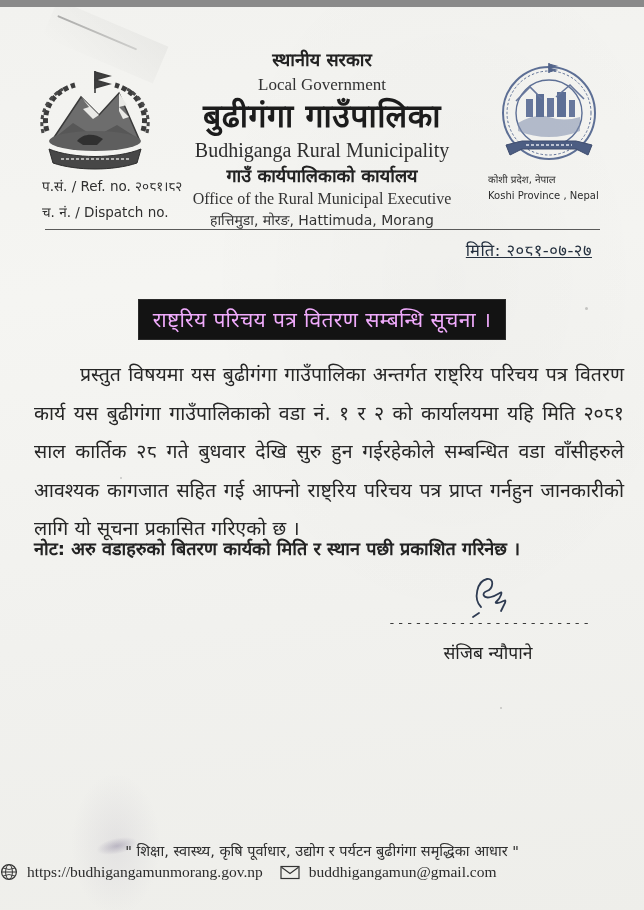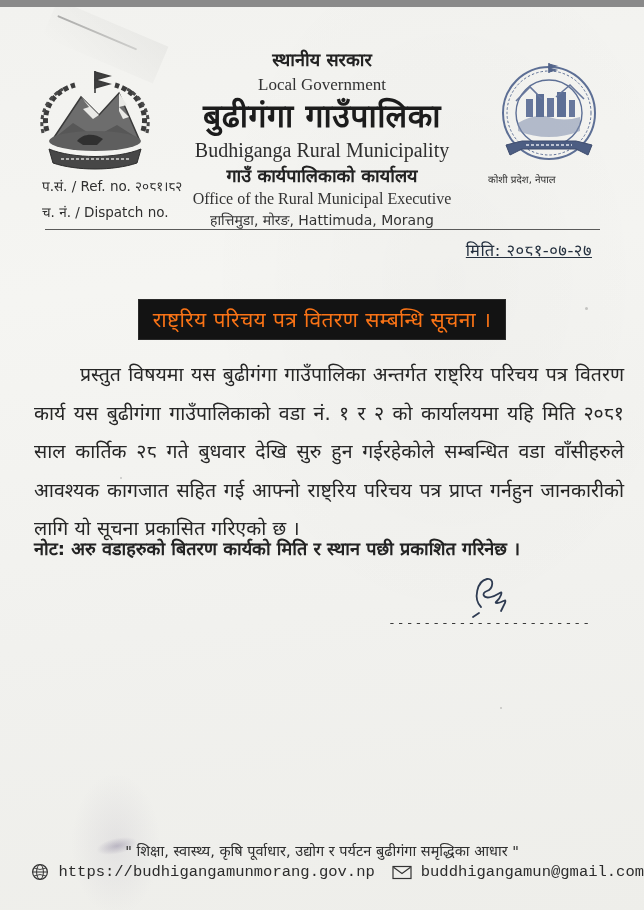--- a/index.html
+++ b/index.html
@@ -57,21 +57,21 @@
 
   .date-line {
     position: absolute; right: 52px; top: 231px;
     font-size: 16.5px; color: #24303f; letter-spacing: 0.5px; text-decoration: underline;
   }
 
   
   .notice-title-wrap { position: absolute; left: 0; right: 0; top: 293px; text-align: center; }
   .notice-title {
     display: inline-block;
-    background: #131313; color: #f97316;
+    background: #131313; color: #f0abfc;
     font-size: 21px; font-weight: 500;
     padding: 5px 14px 6px 14px;
     letter-spacing: 0.3px;
     box-shadow: 0 0 0 1px #2a2a2a;
   }
 
   .notice-body {
     position: absolute; left: 34px; right: 20px; top: 349px;
     font-size: 19.5px; line-height: 1.98; color: #262626;
     text-align: justify; text-indent: 46px;
@@ -92,22 +92,22 @@
   }
   .sig-name { font-size: 17.5px; color: #242424; margin-top: 10px; }
 
   
   .footer-tagline {
     position: absolute; left: 0; right: 0; top: 833px;
     text-align: center; font-size: 14.5px; color: #2d2d2d;
   }
   .footer-contacts {
     position: absolute; left: 0; right: 0; top: 856px;
-    display: flex; justify-content: flex-end; align-items: center; gap: 9px;
-    font-family: Liberation Mono, monospace;
+    display: flex; justify-content: flex-start; align-items: center; gap: 9px;
+    font-family: Liberation Serif, serif;
     font-size: 15.5px; color: #2c2c2c;
   }
   .footer-contacts .icon { display: inline-flex; align-items: center; }
   .stain {
     position: absolute; left: 96px; top: 831px; width: 42px; height: 16px;
     background: radial-gradient(ellipse at center, rgba(110,100,135,0.35), rgba(110,100,135,0) 70%);
     transform: rotate(-12deg);
   }
 
   .speck { position: absolute; border-radius: 50%; background: rgba(60,60,60,0.25); }
@@ -189,39 +189,41 @@
     <div class="address-line">हात्तिमुडा, मोरङ, Hattimuda, Morang</div>
   </div>
 
   <div class="ref-block">
     <div>प.सं. / Ref. no. २०८१।८२</div>
     <div>च. नं. / Dispatch no.</div>
   </div>
 
   <div class="province-block">
     <div>कोशी प्रदेश, नेपाल</div>
+    <div>Koshi Province , Nepal</div>
   </div>
 
   <div class="header-rule"></div>
 
   <div class="date-line">मिति: २०८१-०७-२७</div>
 
   <div class="notice-title-wrap">
     <span class="notice-title">राष्ट्रिय परिचय पत्र वितरण सम्बन्धि सूचना ।</span>
   </div>
 
   <p class="notice-body">प्रस्तुत विषयमा यस बुढीगंगा गाउँपालिका अन्तर्गत राष्ट्रिय परिचय पत्र वितरण कार्य यस बुढीगंगा गाउँपालिकाको वडा नं. १ र २ को कार्यालयमा यहि मिति २०८१ साल कार्तिक २८ गते बुधवार देखि सुरु हुन गईरहेकोले सम्बन्धित वडा वाँसीहरुले आवश्यक कागजात सहित गई आफ्नो राष्ट्रिय परिचय पत्र प्राप्त गर्नहुन जानकारीको लागि यो सूचना प्रकासित गरिएको छ ।</p>
 
   <p class="notice-note">नोट: अरु वडाहरुको बितरण कार्यको मिति र स्थान पछी प्रकाशित गरिनेछ ।</p>
 
   <div class="sig-block">
     <svg class="sig-squiggle" width="90" height="46" viewBox="0 0 90 46">
       <path d="M38 34 C30 26 34 8 44 6 C52 5 50 16 44 18 C38 20 40 26 48 24 C56 22 60 16 58 22 C56 28 50 30 54 30 C60 30 64 24 62 30 L58 38 M36 40 L30 44" fill="none" stroke="#2e3b52" stroke-width="1.8" stroke-linecap="round"></path>
     </svg>
     <span class="sig-dashes">------------------------------</span>
+    <div class="sig-name">संजिब न्यौपाने</div>
   </div>
 
   <div class="stain"></div>
   <div class="footer-tagline">" शिक्षा, स्वास्थ्य, कृषि पूर्वाधार, उद्योग र पर्यटन बुढीगंगा समृद्धिका आधार "</div>
 
   <div class="footer-contacts">
     <span class="icon">
       <svg width="18" height="18" viewBox="0 0 18 18">
         <circle cx="9" cy="9" r="7.4" fill="none" stroke="#333" stroke-width="1.2"></circle>
         <ellipse cx="9" cy="9" rx="3.4" ry="7.4" fill="none" stroke="#333" stroke-width="1"></ellipse>

